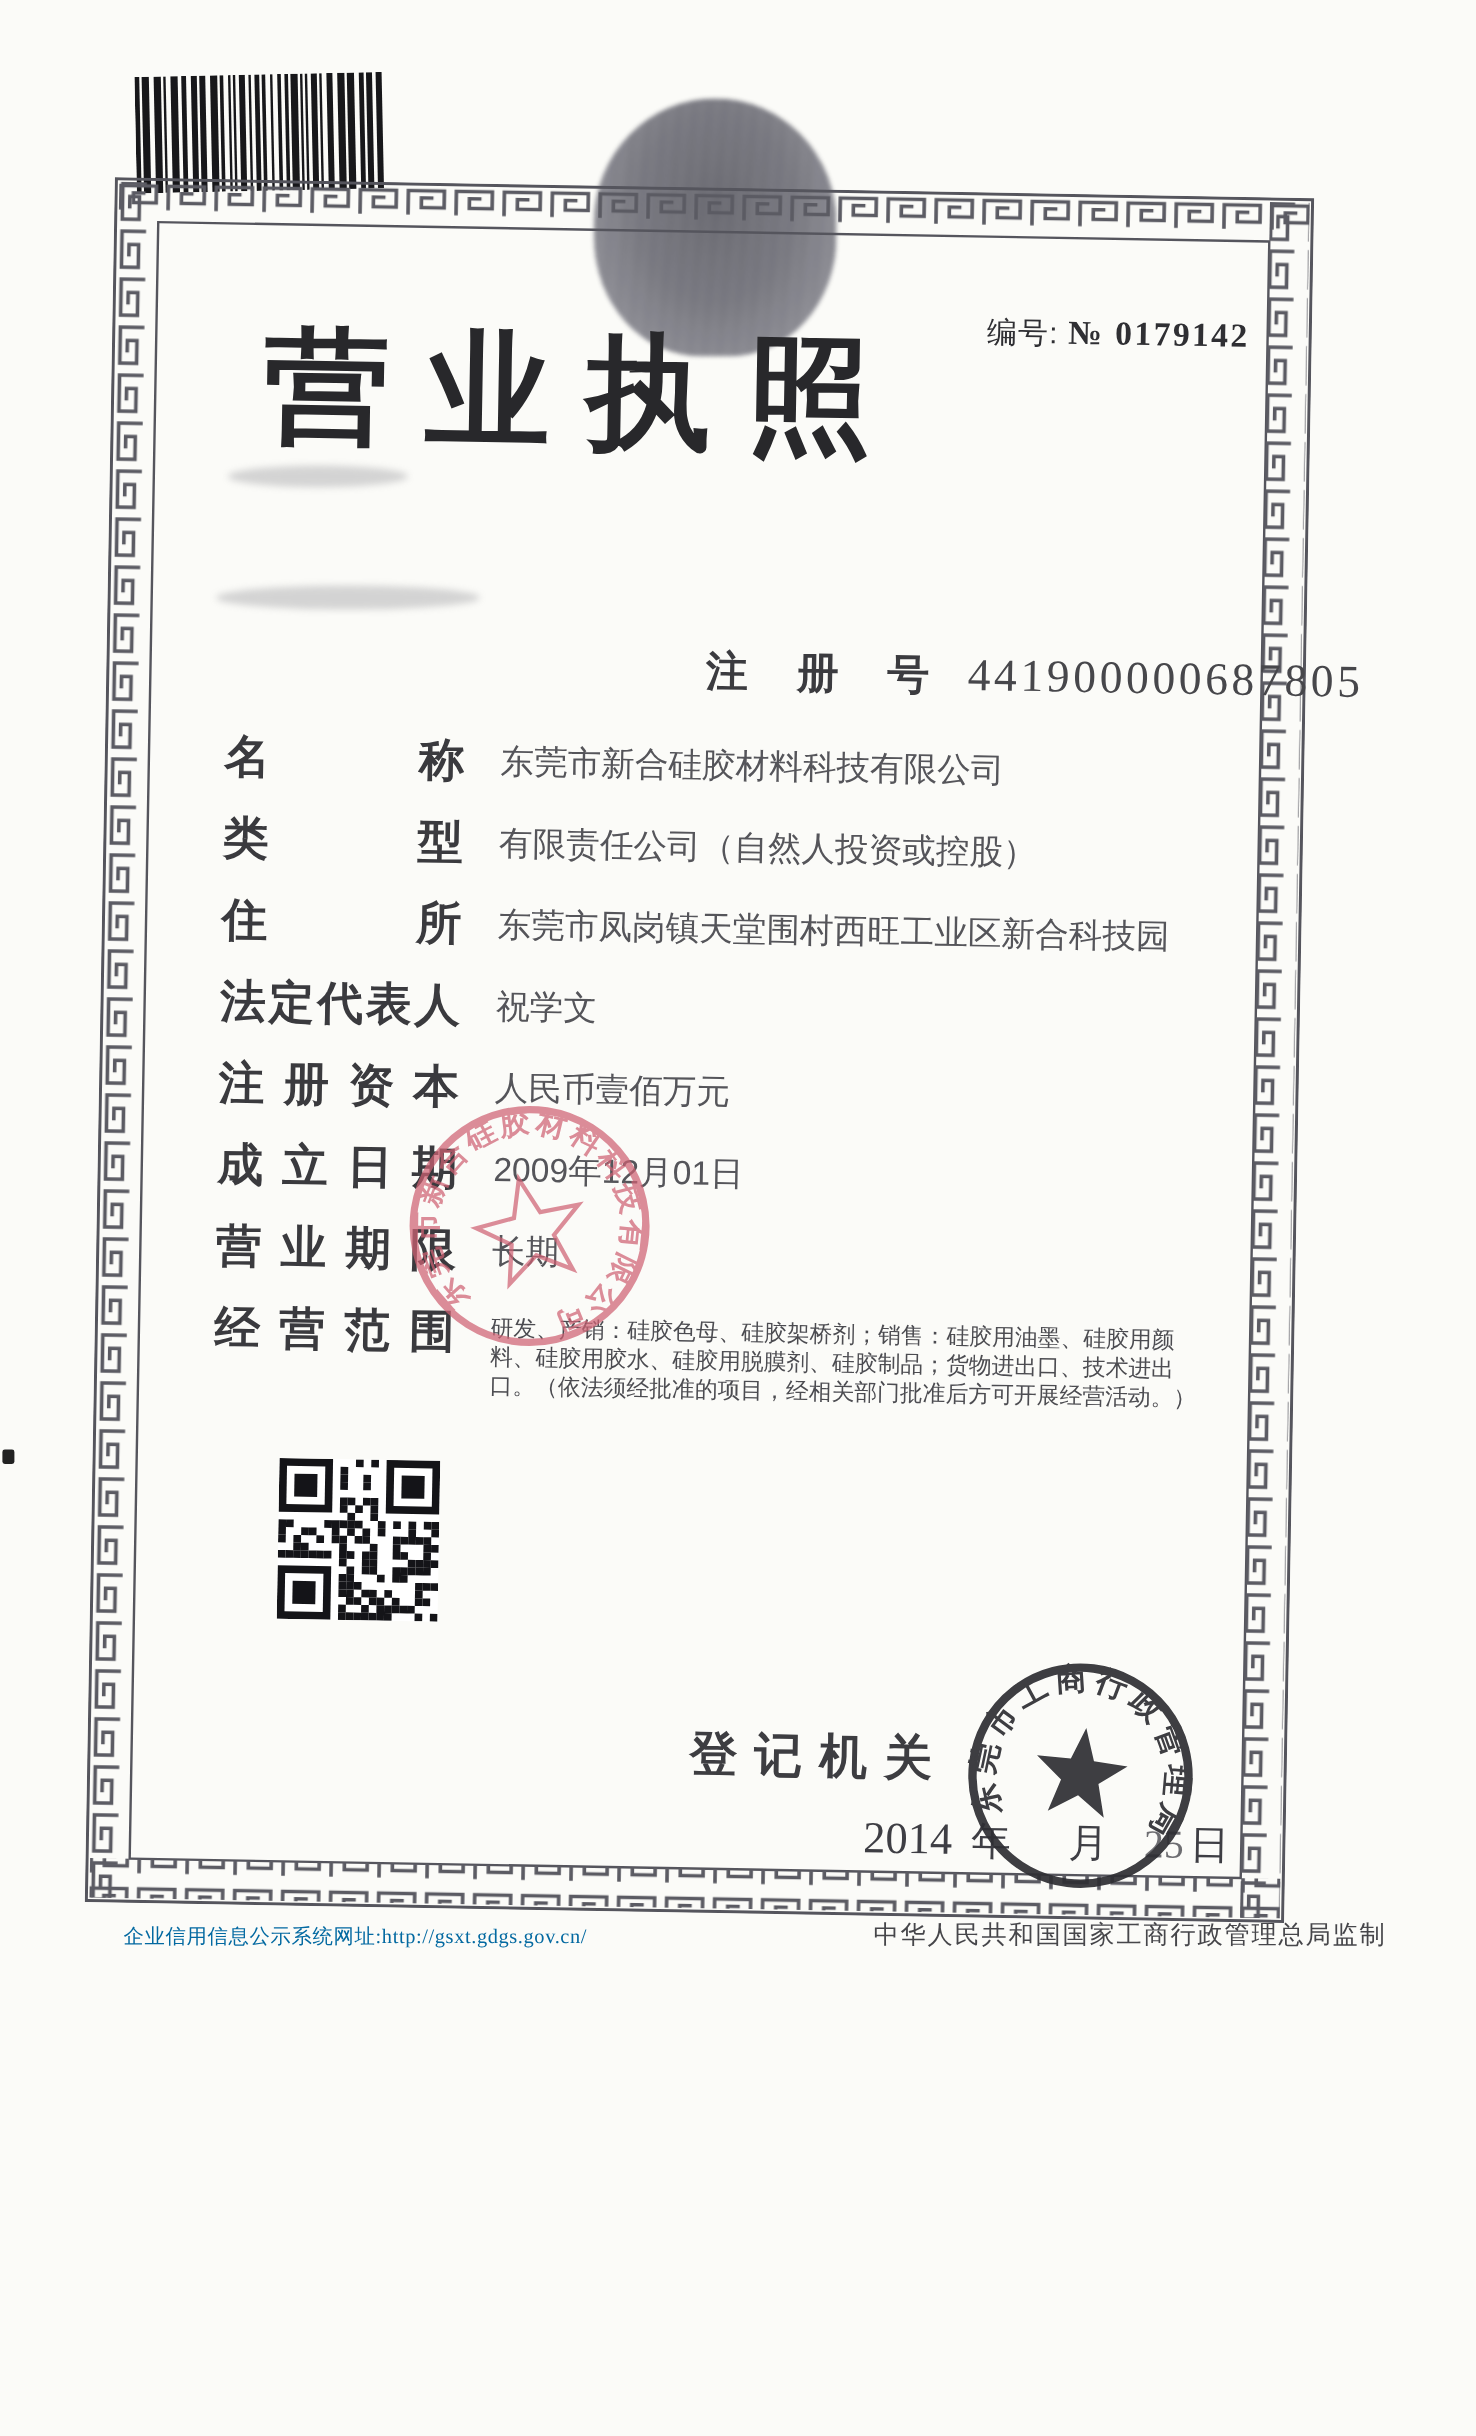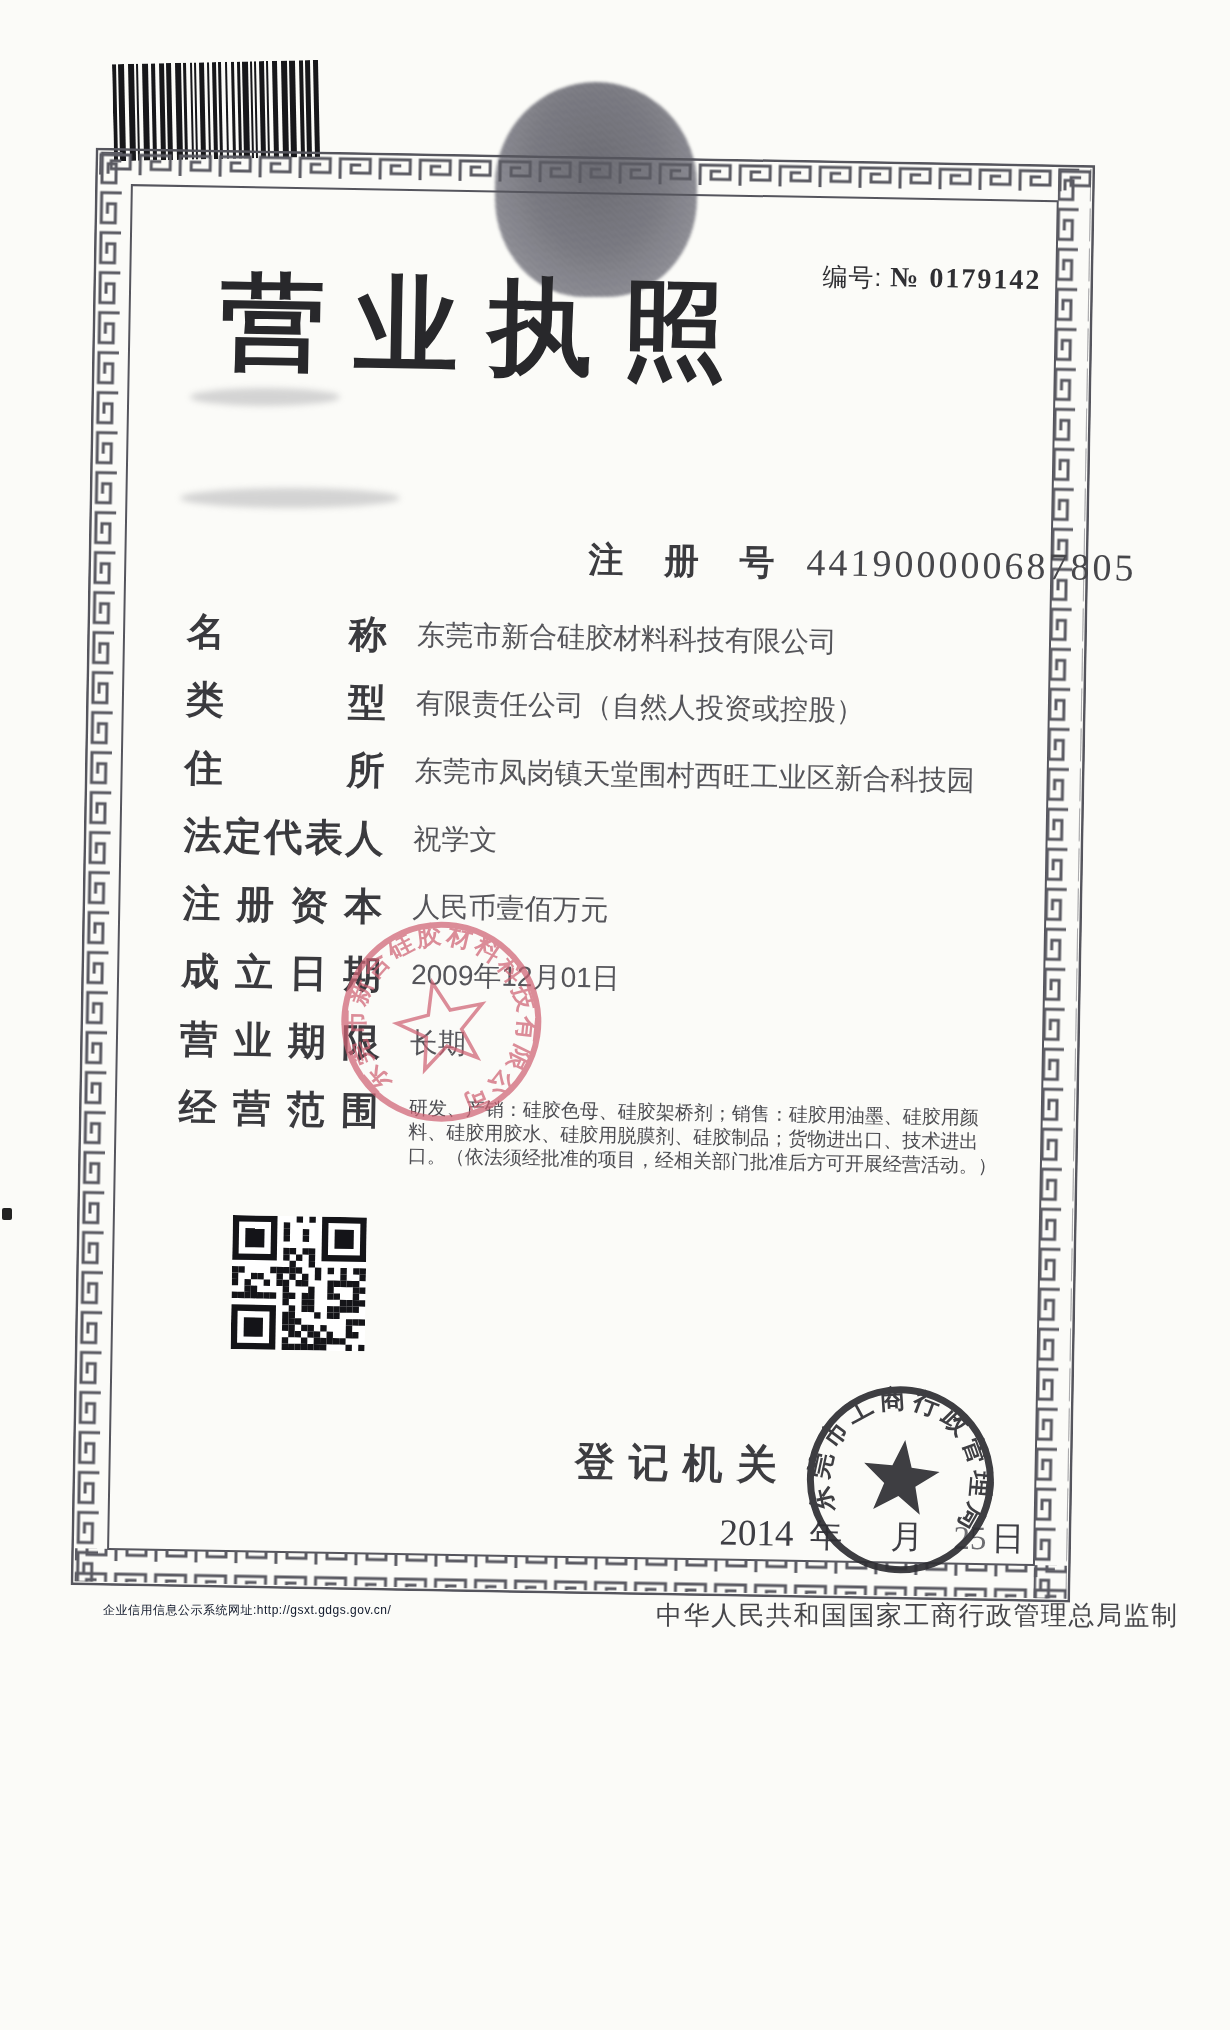--- a/index.html
+++ b/index.html
@@ -67,26 +67,26 @@
   .date-line .num{font-family:"Liberation Serif",serif;font-size:37px;color:#3e3e44;}
   .date-line .unit{font-size:33px;color:#3e3e44;}
   .date-line .u-year{margin-left:16px;}
   .date-line .u-month{margin-left:48px;}
   .date-line .d-day{margin-left:30px;opacity:.75;font-size:33px;}
   .date-line .u-day{margin-left:5px;}
   .registrar-seal{position:absolute;left:730px;top:1220px;width:196px;height:196px;
     transform:rotate(6deg);z-index:5;opacity:.92;}
   
   .footer-left{
-    position:absolute;left:103px;top:1602px;font-size:12px;color:#0f172a;
-    font-family:Liberation Sans, sans-serif;letter-spacing:.5px;white-space:nowrap;
+    position:absolute;left:103px;top:1602px;font-size:17px;color:#0369a1;
+    font-family:Liberation Serif, serif;letter-spacing:.5px;white-space:nowrap;
   }
   .footer-right{
-    position:absolute;left:656px;top:1598px;width:410px;text-align:right;
-    font-size:26px;color:#46464a;letter-spacing:1.5px;white-space:nowrap;
+    position:absolute;left:728px;top:1598px;width:410px;text-align:right;
+    font-size:21px;color:#46464a;letter-spacing:1.5px;white-space:nowrap;
   }
 </style>
 </head>
 <body>
 
 <div class="page">
 
   <div class="barcode" id="barcode">
       <i style="width: 4px; margin-right: 2px;"></i>
       <i style="width: 6px; margin-right: 4px;"></i>

